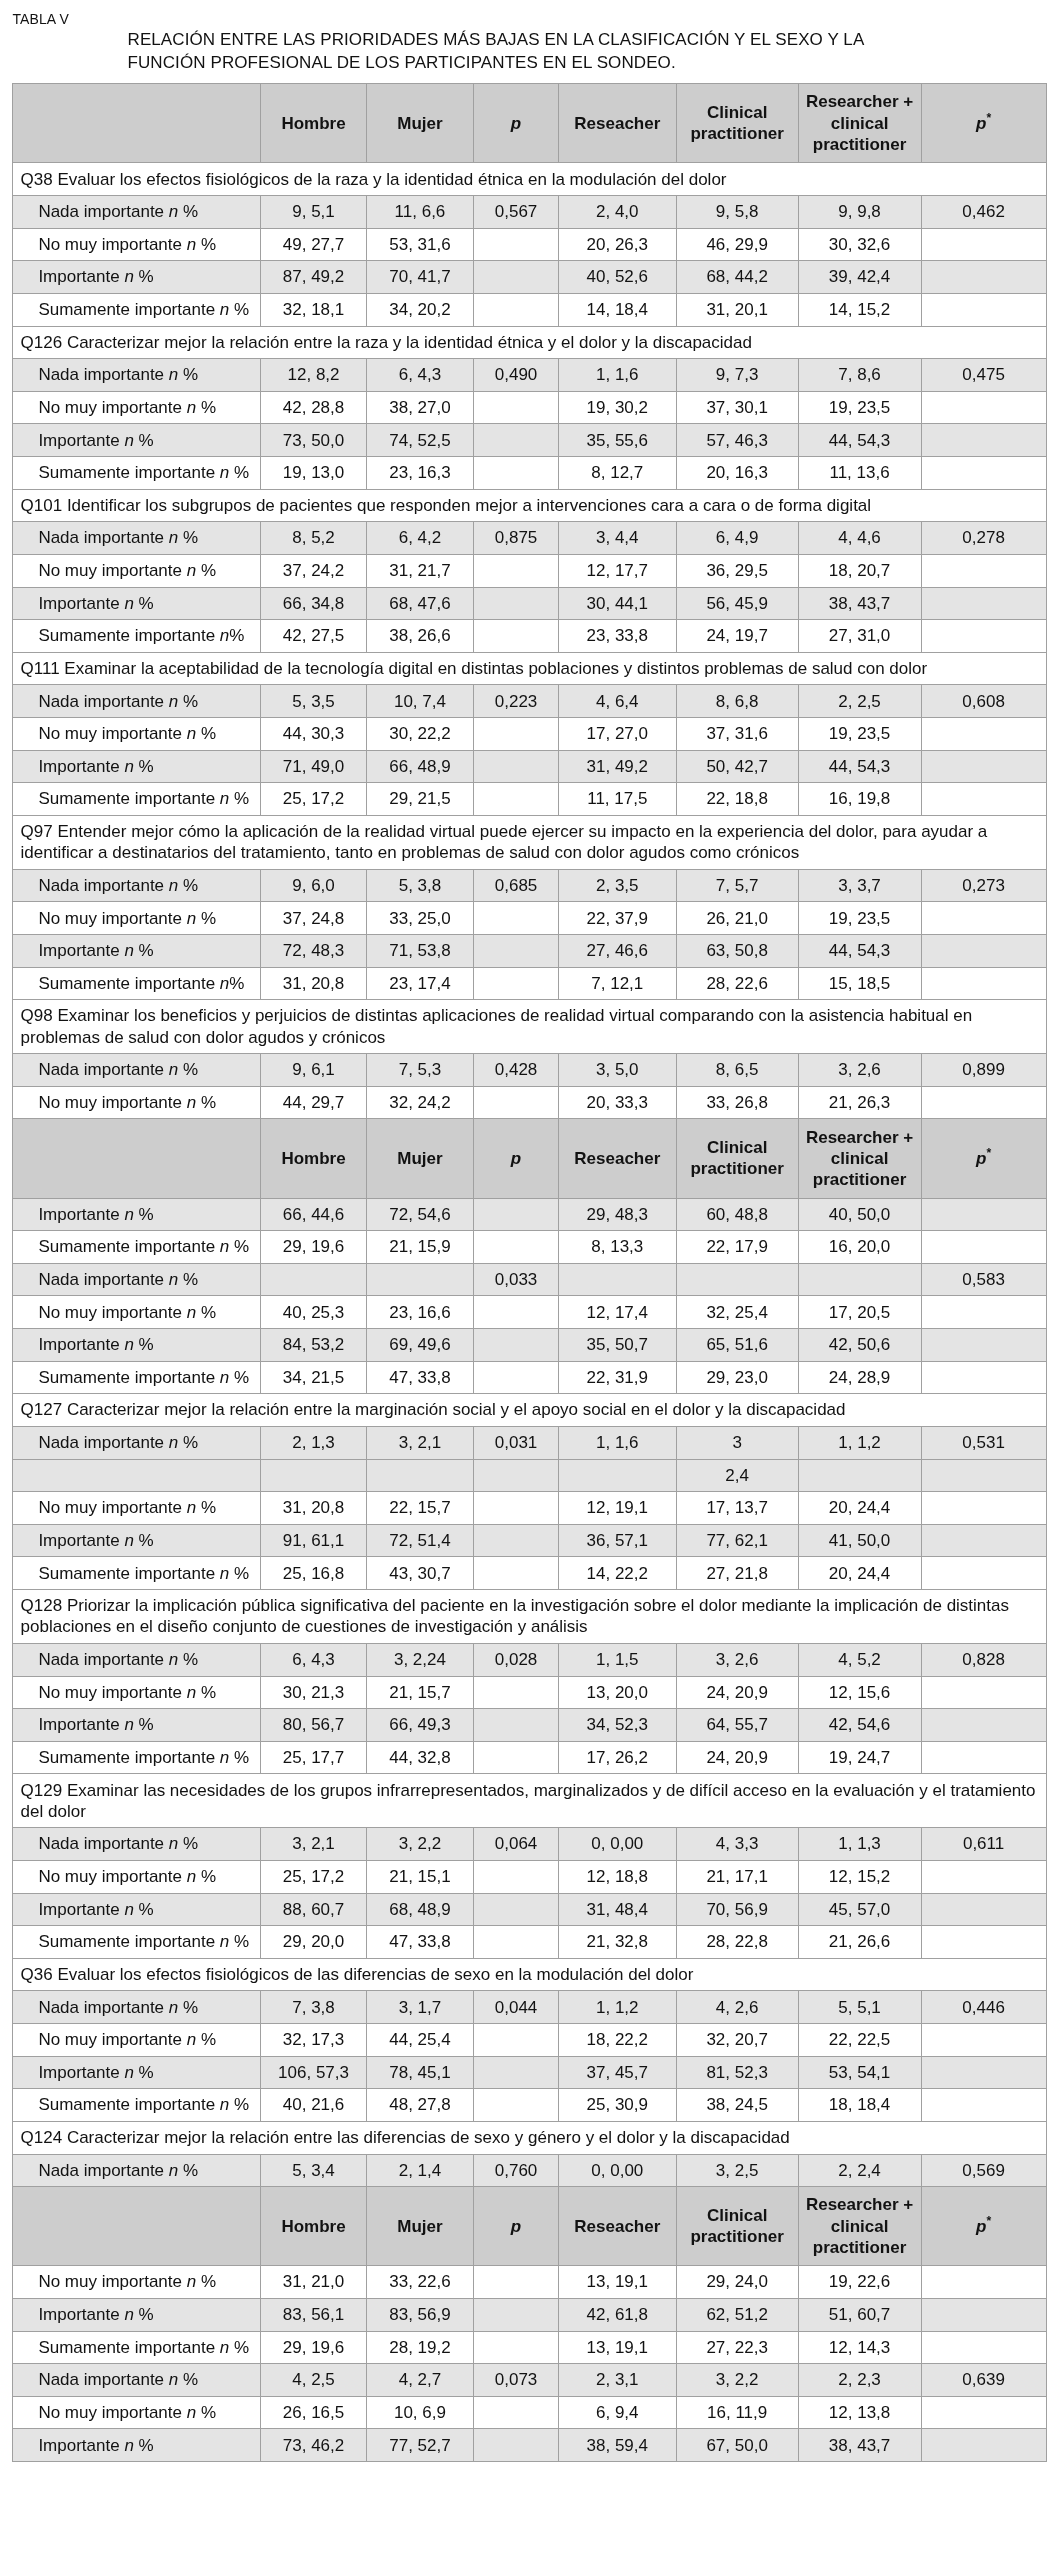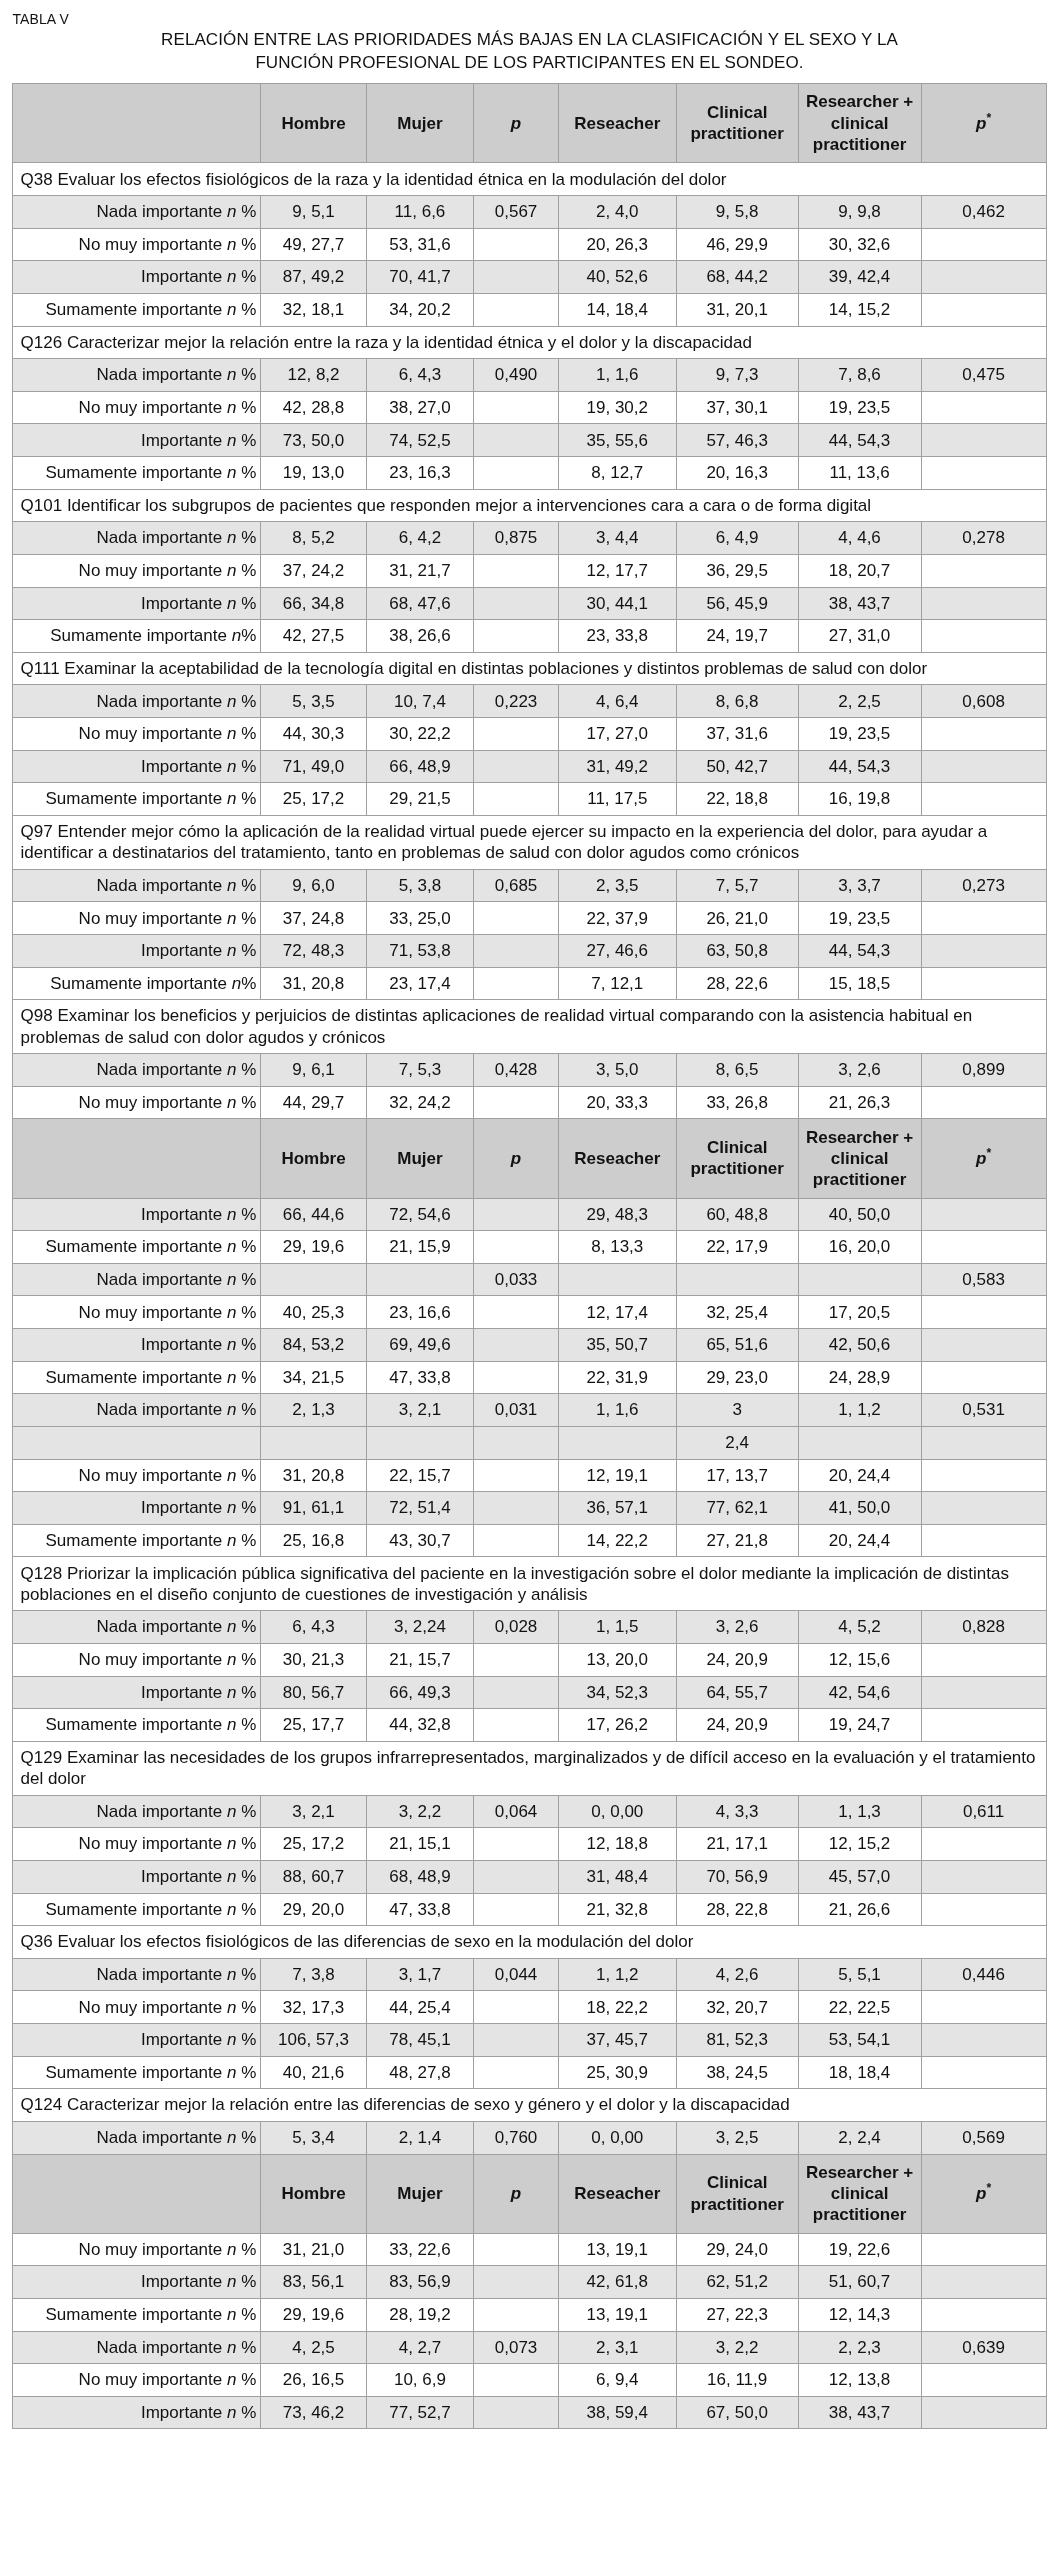--- a/index.html
+++ b/index.html
@@ -12,21 +12,21 @@
     -webkit-font-smoothing: antialiased;
   }
   .page { padding: 10.3px 12.4px 20.6px; }
   .title {
     text-align: left;
     font-size: 14px;
     line-height: 1.35;
     letter-spacing: 0.1px;
   }
   .subtitle {
-    text-align: center;
+    text-align: left;
     font-size: 17px;
     line-height: 1.35;
     max-width: 804px;
     margin: 0 auto 8.2px;
     letter-spacing: 0.1px;
   }
   table {
     width: 100%;
     border-collapse: collapse;
     table-layout: fixed;
@@ -39,21 +39,21 @@
     word-wrap: break-word;
   }
   th {
     background: var(--header-bg, #cdcdcd);
     font-weight: bold;
     text-align: center;
     padding: 7.2px 4.1px;
   }
   td { padding: 5.2px 4.1px; }
   td.num { text-align: center; }
-  td.label { padding-left: 25px; text-align: right; }
+  td.label { padding-left: 25px; }
   td.q { padding: 5.2px 7.2px; margin-left: 7px; }
   td.note { font-style: italic; padding: 4.1px 7.2px; }
   tr.shaded td { background: var(--stripe-bg, #e4e4e4); }
   sup { font-size: 72%; line-height: 0; }
 </style>
 </head>
 <body>
 
 <div class="page">
   <div class="title">TABLA V</div>
@@ -382,20 +382,23 @@
         <tr>
           <td class="label">Sumamente importante <i>n</i> %</td>
           <td class="num">34, 21,5</td>
           <td class="num">47, 33,8</td>
           <td class="num"></td>
           <td class="num">22, 31,9</td>
           <td class="num">29, 23,0</td>
           <td class="num">24, 28,9</td>
           <td class="num"></td>
         </tr>
+        <tr>
+          <td colspan="8" class="q">Q127 Caracterizar mejor la relación entre la marginación social y el apoyo social en el dolor y la discapacidad</td>
+        </tr>
         <tr class="shaded">
           <td class="label">Nada importante <i>n</i> %</td>
           <td class="num">2, 1,3</td>
           <td class="num">3, 2,1</td>
           <td class="num">0,031</td>
           <td class="num">1, 1,6</td>
           <td class="num">3</td>
           <td class="num">1, 1,2</td>
           <td class="num">0,531</td>
         </tr>

